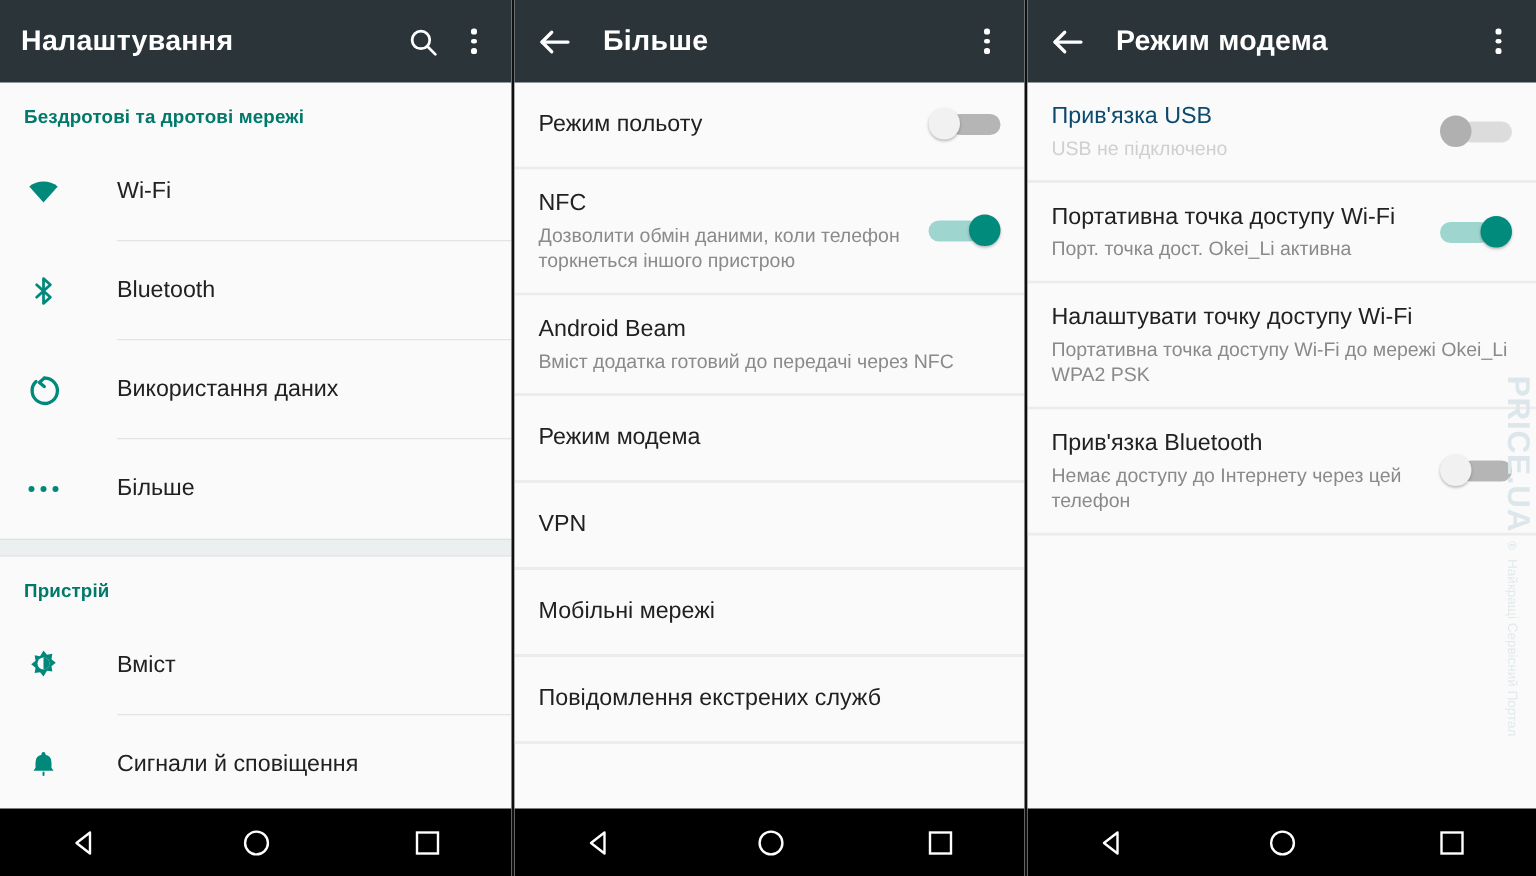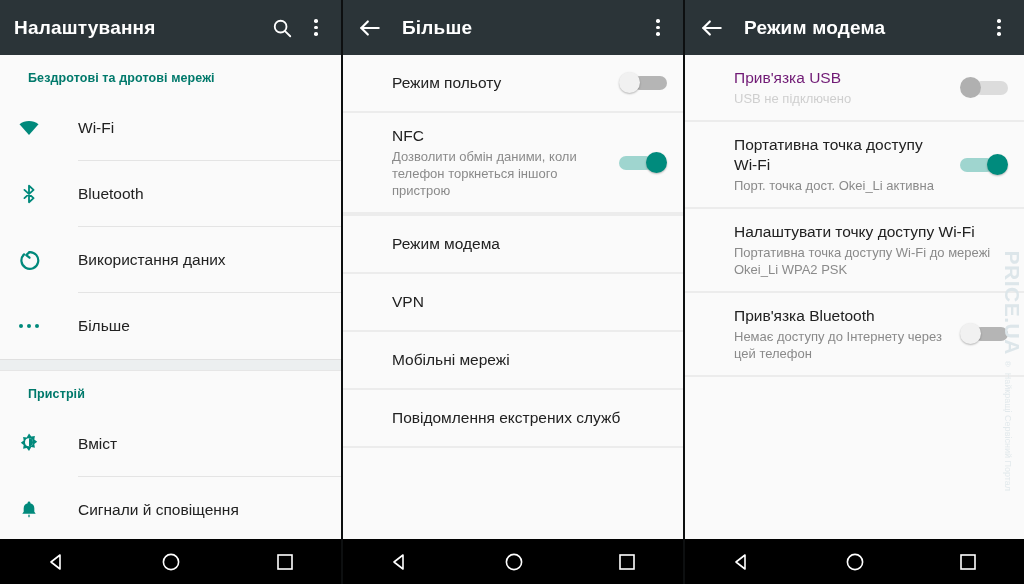--- a/index.html
+++ b/index.html
@@ -70,21 +70,20 @@
     overflow:hidden;
   }
 
   
   .sec-header {
     color:#00796b;
     font-size:12.5px;
     font-weight:bold;
     padding:16px 16px 10px 16px;
     letter-spacing:.1px;
-    margin-left:12px;
   }
   .row1 {
     display:flex;
     align-items:center;
     height:66px;
     padding:0 16px;
     position:relative;
     background:#fafafa;
     text-align:center;
   }
@@ -113,36 +112,35 @@
   }
 
   
   .row2 {
     display:flex;
     align-items:center;
     padding:0 16px;
     min-height:56px;
     background:#fafafa;
     position:relative;
-    margin-left:33px;
   }
   .row2 .txt { flex:1 1 auto; padding:13px 0; }
   .row2 .t-title {
     font-size:15.5px;
     color:#212121;
     line-height:20px;
   }
   .row2 .t-sub {
     font-size:13px;
     color:#8a8a8a;
     line-height:17px;
     margin-top:2px;
     max-width:265px;
   }
-  .row2.disabled .t-title { color:#701a75; }
+  .row2.disabled .t-title { color:#0c4a6e; }
   .row2.disabled .t-sub { color:#cfcfcf; }
   .sep {
     height:1px;
     background:#e7e7e7;
     margin:0;
   }
   .sep.thick { height:2px; background:#ececec; }
 
   
   .toggle {
@@ -359,20 +357,26 @@
         <span class="t-title">NFC</span>
         <span class="t-sub" style="display:block">Дозволити обмін даними, коли телефон торкнеться іншого пристрою</span>
       </span>
       <span class="toggle on">
           <i class="track"></i>
           <i class="knob"></i>
         </span>
     </div>
     <div class="sep thick"></div>
 
+    <div class="row2">
+      <span class="txt">
+        <span class="t-title">Android Beam</span>
+        <span class="t-sub" style="display:block;max-width:300px">Вміст додатка готовий до передачі через NFC</span>
+      </span>
+    </div>
     <div class="sep thick"></div>
 
     <div class="row2">
       <span class="txt">
         <span class="t-title">Режим модема</span>
       </span>
     </div>
     <div class="sep thick"></div>
 
     <div class="row2">

